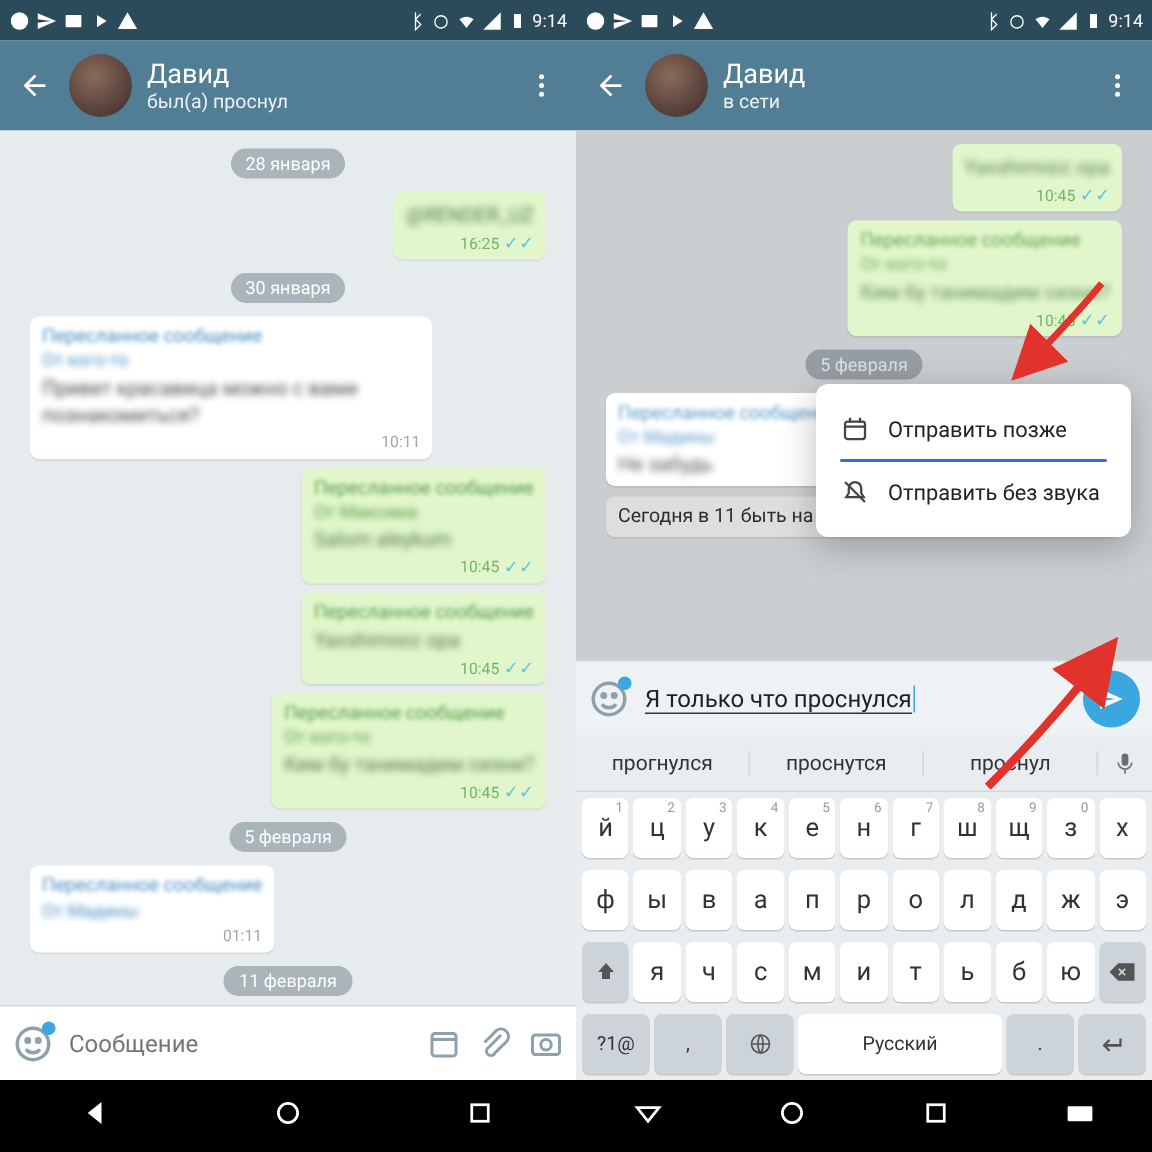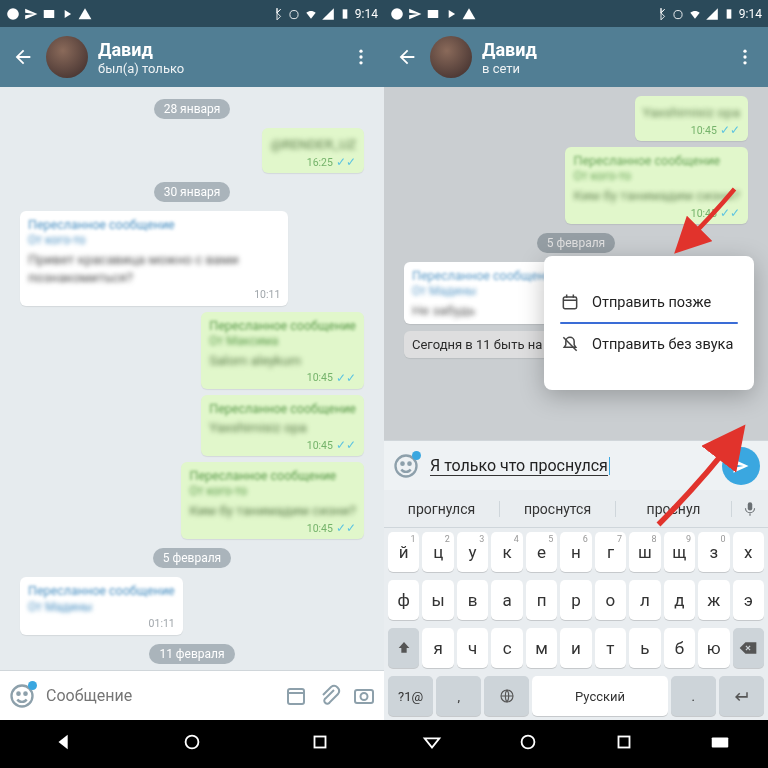--- a/index.html
+++ b/index.html
@@ -8,21 +8,21 @@
 .statusbar{height:27px;background:#2b4a5a;color:#fff;display:flex;align-items:center;justify-content:space-between;padding:0 6px;font-size:12px}
 .sb-left,.sb-right{display:flex;align-items:center;gap:4px}
 .sb-right{gap:3px}
 .ic{width:14px;height:14px;display:inline-flex;align-items:center;justify-content:center}
 .ic svg{width:14px;height:14px;fill:#fff}
 .header{height:60px;background:#517e94;display:flex;align-items:center;padding:0 10px;color:#fff}
 .back{width:26px;display:flex;align-items:center;justify-content:center}
 .back svg{width:22px;height:22px;fill:#fff}
 .avatar{width:42px;height:42px;border-radius:50%;background:radial-gradient(circle at 40% 35%,#8a6a5a,#3a2a2a);margin:0 10px}
 .htxt{flex:1;display:flex;flex-direction:column;justify-content:center}
-.hname{font-size:18px;font-weight:700}
+.hname{font-size:18px;font-weight:400}
 .hstatus{font-size:13px;opacity:.9;margin-top:1px}
 .menu{width:26px;display:flex;align-items:center;justify-content:center}
 .menu svg{width:20px;height:20px;fill:#fff}
 .chat{flex:1;overflow:hidden;padding:6px 20px;position:relative;background:#e6ebee}
 .date{display:flex;justify-content:center;margin:6px 0}
 .date span{background:rgba(120,135,145,.55);color:#fff;font-size:12px;padding:3px 10px;border-radius:11px}
 .msg{max-width:78%;border-radius:6px;padding:6px 8px 4px 8px;margin:3px 0;font-size:13.5px;line-height:1.3;position:relative;box-shadow:0 1px 1px rgba(0,0,0,.08)}
 .msg.in{background:#fff;align-self:flex-start}
 .msg.out{background:#e1f7cb;align-self:flex-end}
 .msgrow{display:flex;flex-direction:column}
@@ -43,21 +43,21 @@
 .txtinput{flex:1;font-size:16px;color:#9aa7af;border:none;outline:none;background:transparent}
 .txtinput.typed{color:#222}
 .ibtn{width:24px;height:24px}
 .ibtn svg{width:24px;height:24px;fill:#8da0ab}
 .send{width:38px;height:38px;border-radius:50%;background:#3aa7e0;display:flex;align-items:center;justify-content:center}
 .send svg{width:20px;height:20px;fill:#fff}
 .navbar{height:48px;background:#000;display:flex;align-items:center;justify-content:space-around}
 .navbtn svg{width:22px;height:22px;fill:none;stroke:#fff;stroke-width:2}
 .navbar .kbd svg{fill:#fff;stroke:none}
 .overlay{position:absolute;inset:0;background:rgba(0,0,0,.12);pointer-events:none}
-.popup{position:absolute;right:14px;top:256px;background:#fff;border-radius:8px;box-shadow:0 6px 24px rgba(0,0,0,.25);padding:26px 0;width:210px;z-index:5}
+.popup{position:absolute;right:14px;top:256px;background:#fff;border-radius:8px;box-shadow:0 6px 24px rgba(0,0,0,.25);padding:10px 0;width:210px;z-index:5}
 .popitem{display:flex;align-items:center;gap:12px;padding:10px 16px;font-size:14.5px;color:#222}
 .popitem svg{width:20px;height:20px;fill:none;stroke:#444;stroke-width:1.8}
 .popline{height:2px;background:#3a6cd6;margin:0 16px;border-radius:1px}
 .kb{background:#e9edf0;display:flex;flex-direction:column}
 .sugg{height:38px;display:flex;align-items:center;border-bottom:1px solid #cfd6db}
 .sugg .s{flex:1;text-align:center;font-size:14px;color:#333;border-right:1px solid #cfd6db}
 .sugg .s:last-of-type{border-right:none}
 .sugg .mic{width:36px;display:flex;align-items:center;justify-content:center}
 .sugg .mic svg{width:18px;height:18px;fill:#6a6f73}
 .krow{display:flex;justify-content:center;gap:3px;padding:4px 4px}
@@ -134,21 +134,21 @@
 
   <div class="header">
     <div class="back">
         <svg viewBox="0 0 24 24">
           <path d="M20 11H7.8l5.6-5.6L12 4l-8 8 8 8 1.4-1.4L7.8 13H20z"></path>
         </svg>
       </div>
     <div class="avatar"></div>
     <div class="htxt">
       <div class="hname">Давид</div>
-      <div class="hstatus">был(а) только</div>
+      <div class="hstatus">был(а) проснул</div>
     </div>
     <div class="menu">
         <svg viewBox="0 0 24 24">
           <circle cx="12" cy="5" r="2"></circle>
           <circle cx="12" cy="12" r="2"></circle>
           <circle cx="12" cy="19" r="2"></circle>
         </svg>
       </div>
   </div>
 

